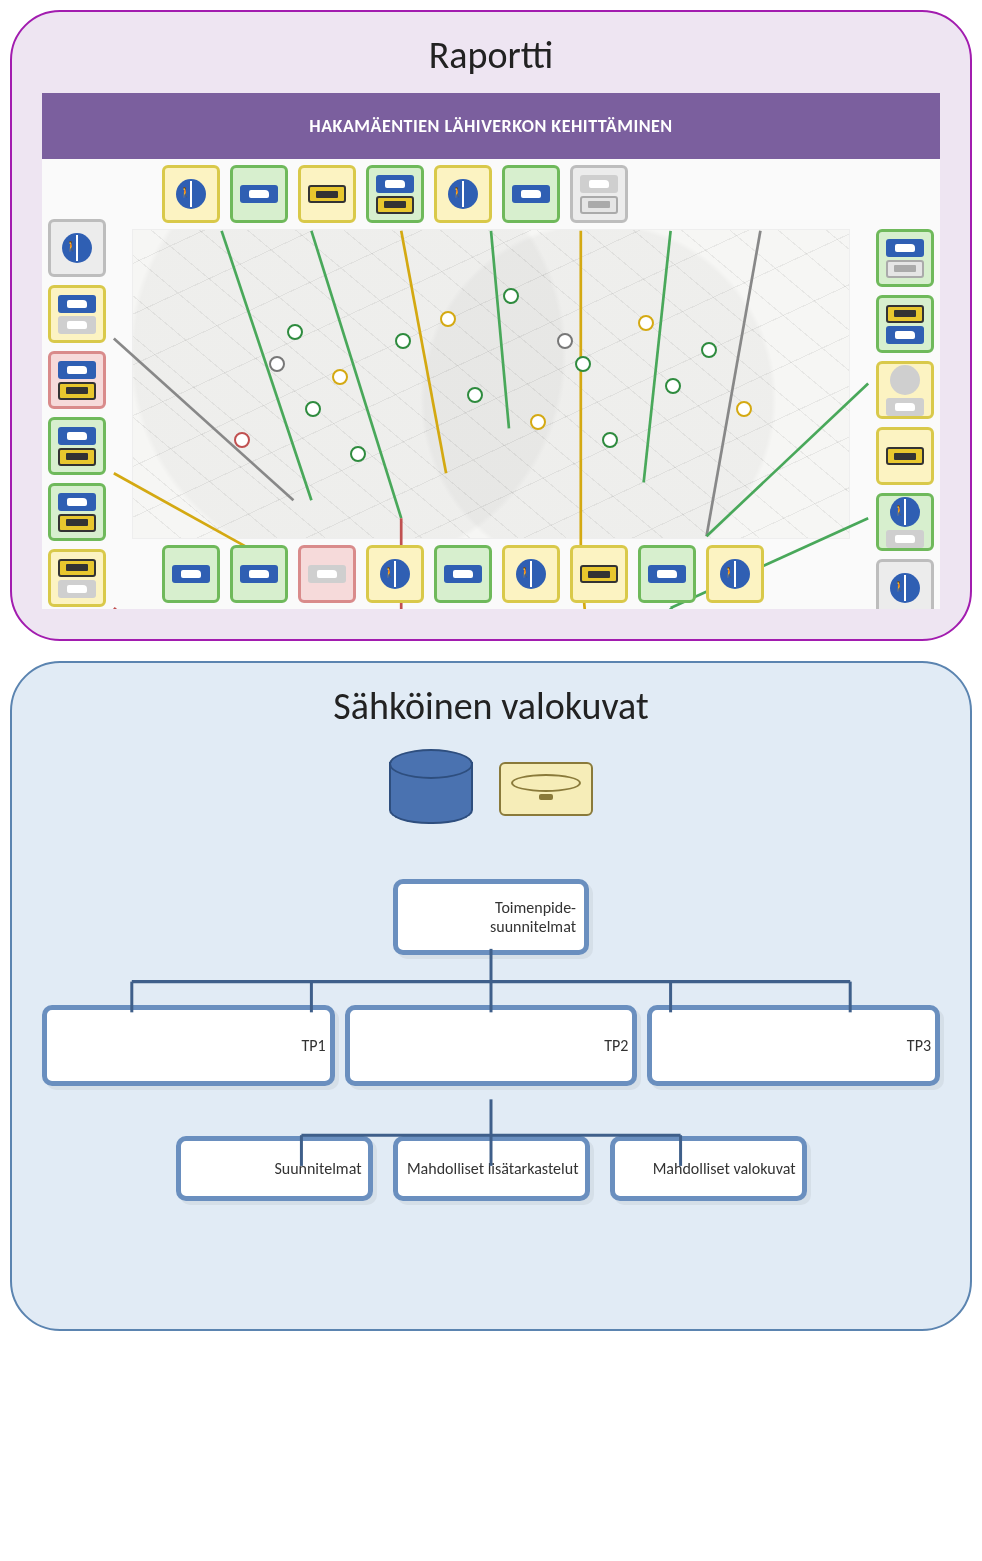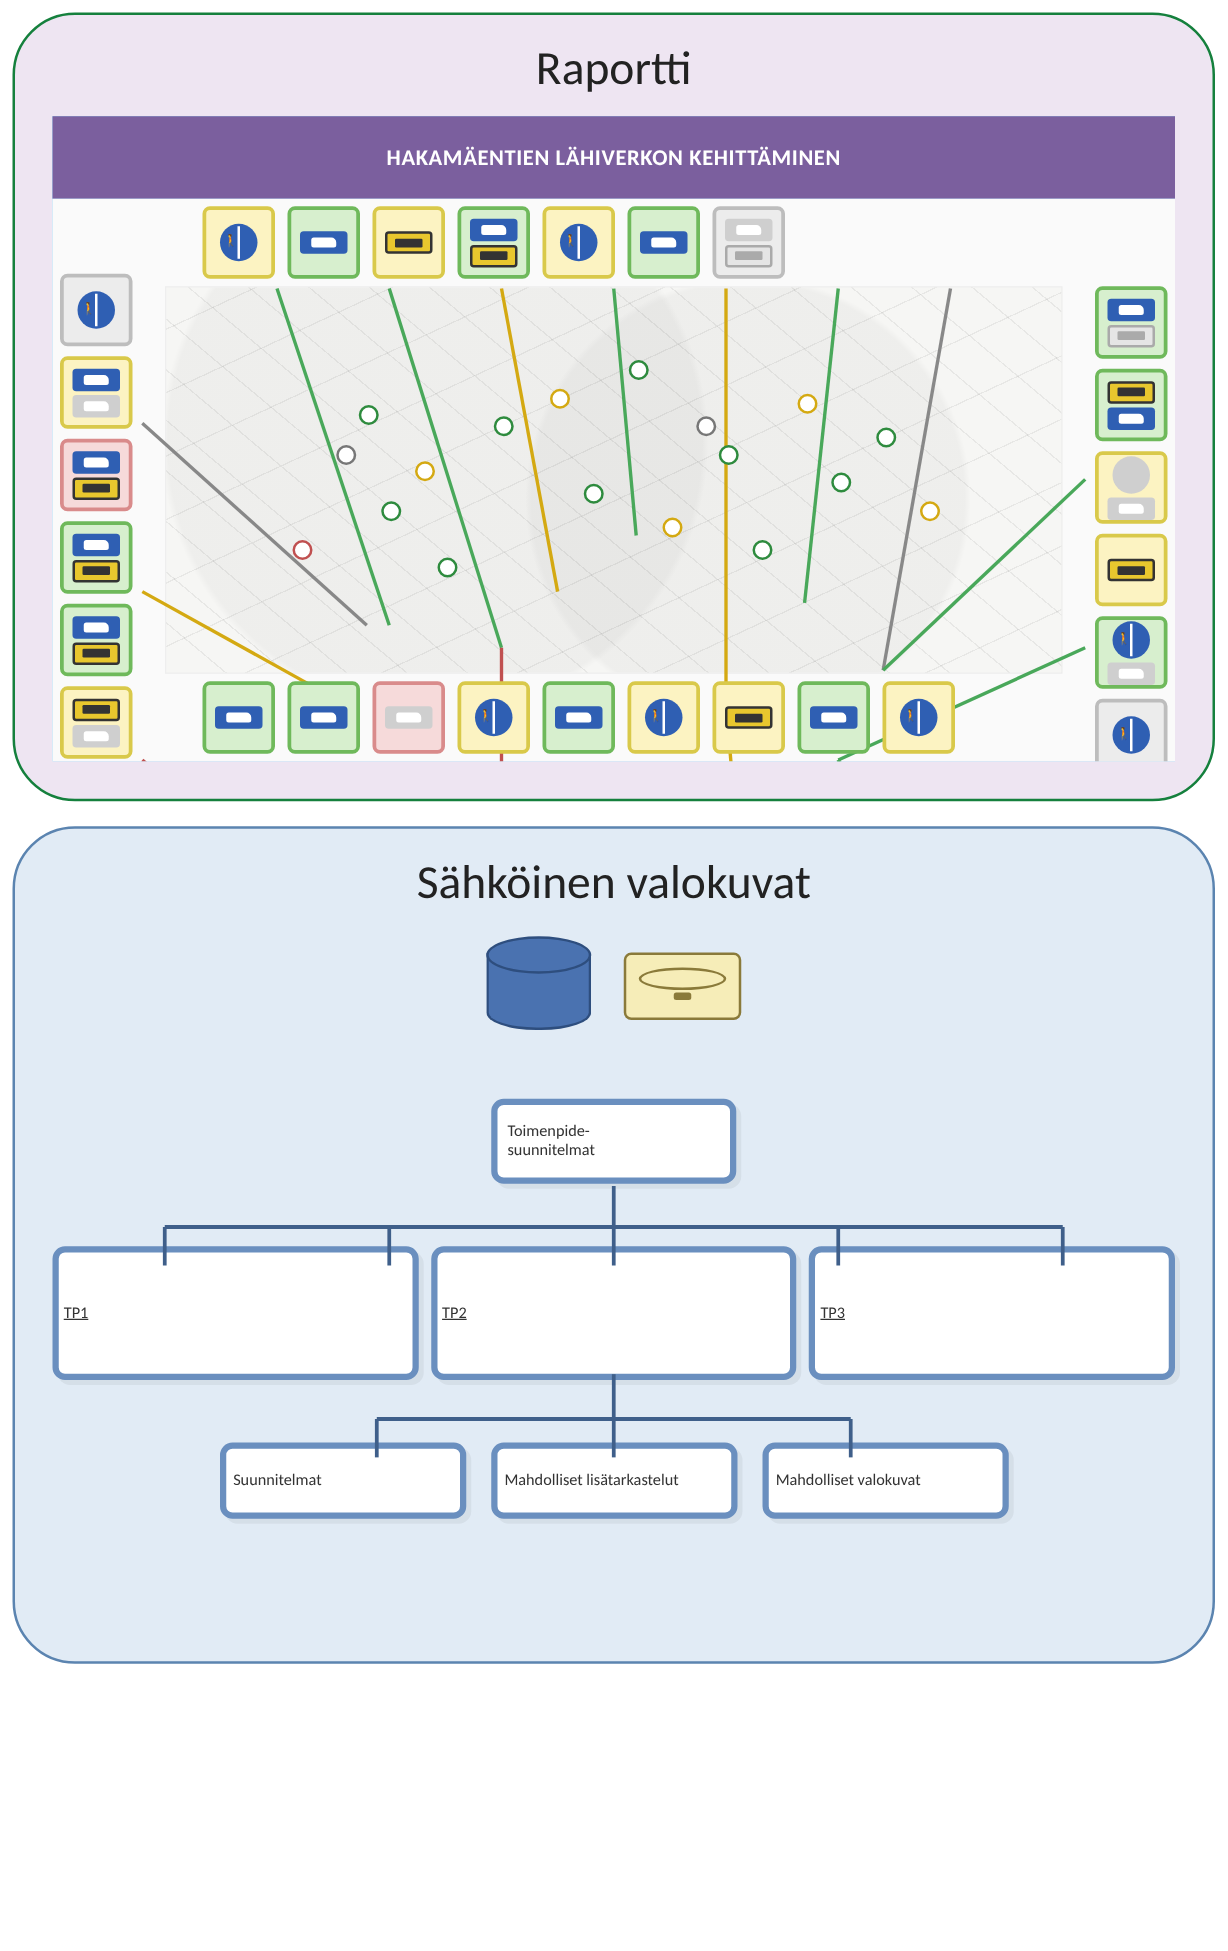--- a/index.html
+++ b/index.html
@@ -9,21 +9,21 @@
     background: #fff;
     width: 962px;
   }
   .panel {
     border-radius: 50px;
     padding: 15px 30px 30px 30px;
     margin-bottom: 20px;
   }
   .panel-purple {
     background: #eee5f2;
-    border: 2px solid #15803d;
+    border: 2px solid #a21caf;
   }
   .panel-blue {
     background: #e1ebf5;
     border: 2px solid #5b84b0;
   }
   .panel-title {
     text-align: center;
     font-size: 38px;
     font-weight: 400;
     margin: 5px 0 15px 0;
@@ -131,26 +131,26 @@
   .db-icon .top { width:80px; height:26px; background:#4a72b0; border:2px solid #2e4e7e; border-radius:50%; position:absolute; top:0; }
   .db-icon .body{ width:80px; height:60px; background:#4a72b0; border:2px solid #2e4e7e; border-top:none; border-radius:0 0 40px 40px / 0 0 14px 14px; position:absolute; top:13px; }
   .disc-icon { width:90px; height:50px; background:#f6edb8; border:2px solid #8a7a3a; border-radius:6px; position:relative; }
   .disc-icon::before { content:""; position:absolute; left:10px; right:10px; top:10px; height:14px; border:2px solid #8a7a3a; border-radius:50%; }
   .disc-icon::after { content:""; position:absolute; left:38px; top:30px; width:14px; height:6px; background:#8a7a3a; border-radius:2px; }
 
   
   .tree { position:relative; padding-top:10px; }
   .tnode {
     background:#fff; border:5px solid #6a8fbf; border-radius:10px;
-    padding:14px 8px; text-align:left; font-size:13px; color:#333;
+    padding:14px 8px; text-align:right; font-size:16px; color:#333;
     box-shadow: 4px 4px 0 rgba(0,0,0,.05);
   }
   .root { width:170px; margin:0 auto; }
   .row1 { display:flex; justify-content:space-between; margin-top:50px; gap:10px; }
-  .row1 .tnode { flex:1; min-width:0; padding:41px 4px;text-decoration:underline; }
+  .row1 .tnode { flex:1; min-width:0; padding:26px 4px; }
   .row2 { display:flex; justify-content:center; gap:20px; margin-top:50px; }
   .row2 .tnode { width:175px; padding:18px 6px; }
 
   svg.connectors { position:absolute; left:0; top:0; width:100%; height:100%; pointer-events:none; }
 
   .maplines { position:absolute; inset:0; pointer-events:none; }
 </style>
 </head>
 <body>
 

